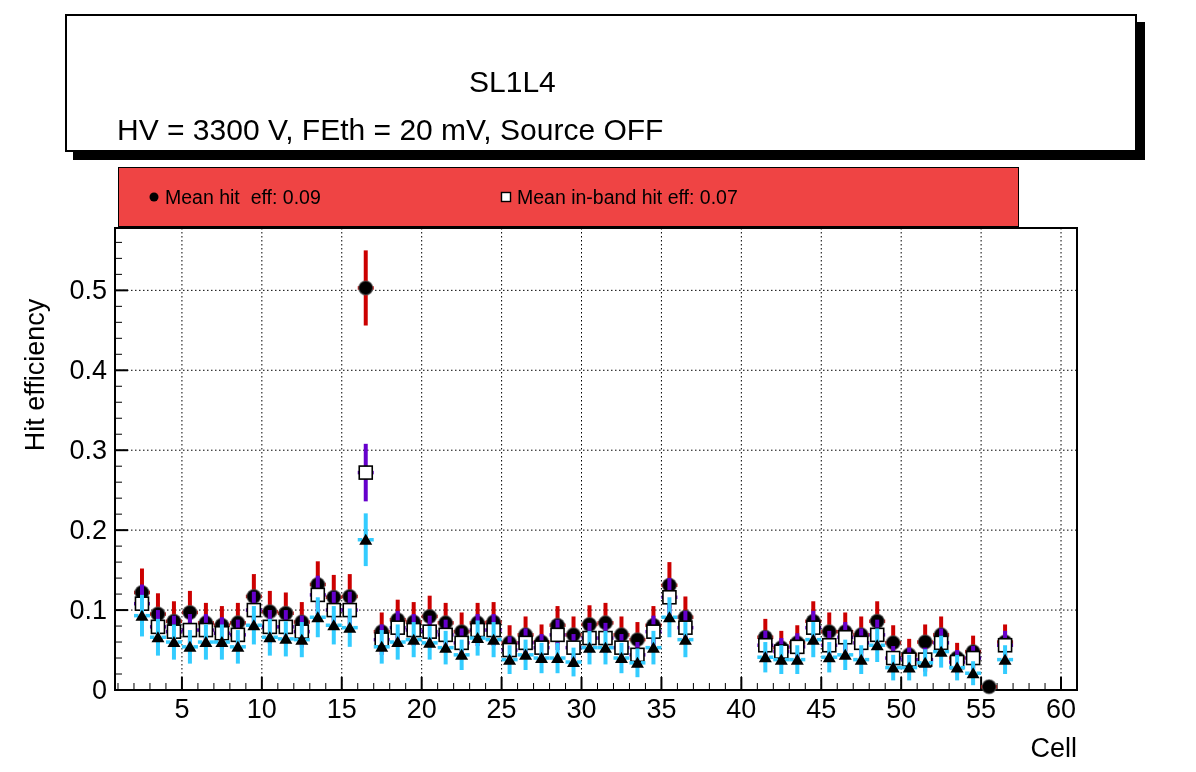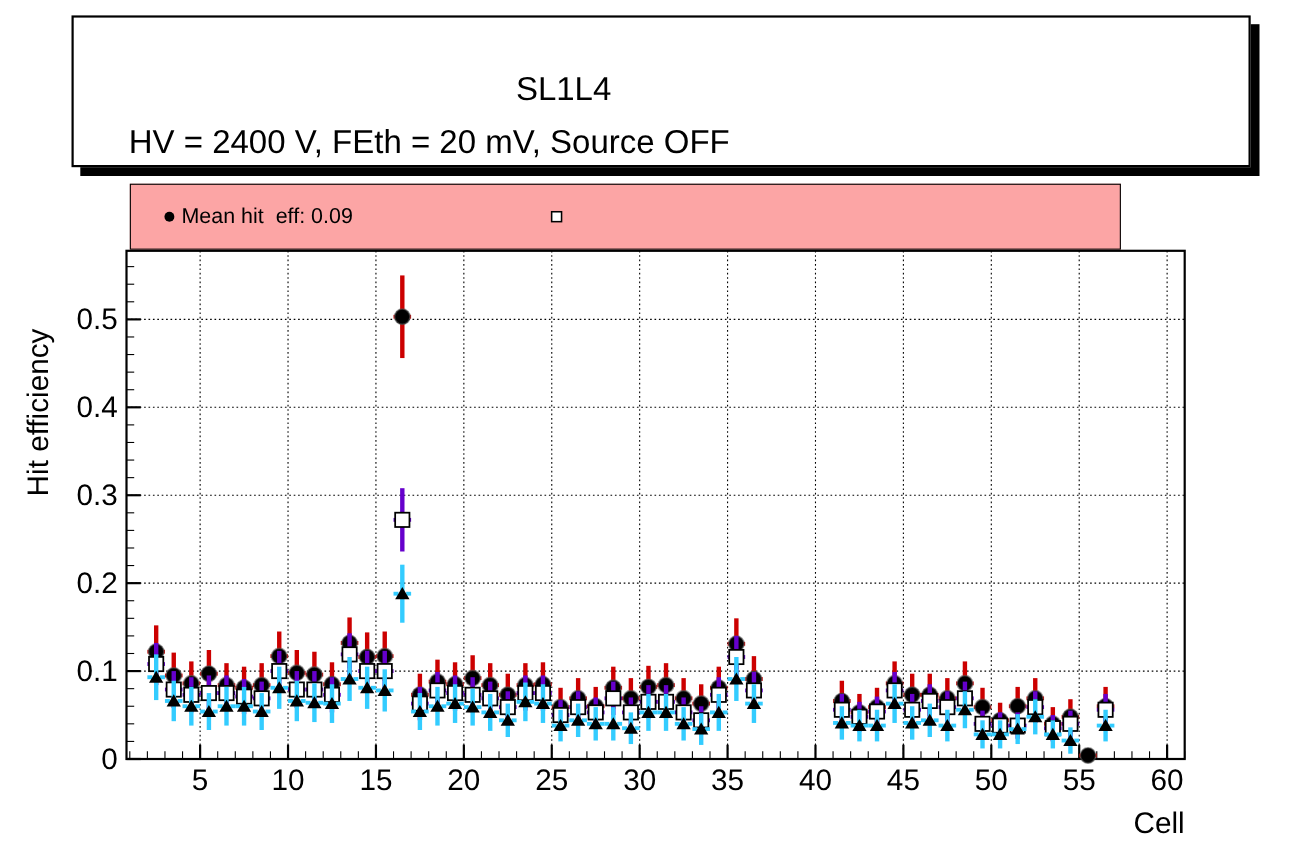--- a/index.html
+++ b/index.html
@@ -11,21 +11,21 @@
     position:absolute;left:65px;top:14px;width:1068px;height:134px;
     background:#fff;border:2px solid #000;box-shadow:8px 8px 0 0 #000;
   }
   .title-line{position:absolute;left:50px;white-space:pre;font-size:30px;color:#000;}
   #title-line1{top:32px;}
   #title-run{display:inline-block;}
   #title-sl{position:absolute;left:352px;top:17px;}
   #title-line2{top:97px;}
   #legend-box{
     position:absolute;left:118px;top:167px;width:899px;height:58px;
-    background:#fca5a5;border:1.5px solid #000;
+    background:#ef4444;border:1.5px solid #000;
   }
   .legend-entry{position:absolute;top:0;height:58px;display:flex;align-items:center;}
   .legend-marker{width:22px;height:22px;flex:0 0 auto;}
   .legend-label{font-size:19.5px;white-space:pre;color:#000;}
   #plot-svg{position:absolute;left:0;top:0;}
 </style>
 </head>
 <body>
 
 <div id="canvas">
@@ -776,30 +776,31 @@
         <line x1="997.0747663551401" y1="659.6262975778546" x2="1001.5747663551401" y2="659.6262975778546" stroke="#33ccff" stroke-width="3.5"></line>
         <line x1="1008.5747663551401" y1="659.6262975778546" x2="1013.0747663551401" y2="659.6262975778546" stroke="#33ccff" stroke-width="3.5"></line>
         <path d="M1005.0747663551401 653.6262975778546 L1011.5747663551401 664.6262975778546 L998.5747663551401 664.6262975778546 Z" fill="#000000"></path>
       </g>
     </svg>
 
   <div id="title-box">
     <div class="title-line" id="title-line1">
       <span id="title-sl">SL1L4</span>
     </div>
-    <div class="title-line" id="title-line2">HV = 2400 V, FEth = 20 mV, Source OFF</div>
+    <div class="title-line" id="title-line2">HV = 3300 V, FEth = 20 mV, Source OFF</div>
   </div>
 
   <div id="legend-box">
       <div class="legend-entry" style="left: 24px;">
         <svg class="legend-marker" viewBox="0 0 22 22">
           <circle cx="11" cy="11" r="4.5" fill="#000"></circle>
         </svg>
         <span class="legend-label">Mean hit  eff: 0.09</span>
       </div>
       <div class="legend-entry" style="left: 376px;">
         <svg class="legend-marker" viewBox="0 0 22 22">
           <rect x="6.5" y="6.5" width="9" height="9" fill="#fff" stroke="#000" stroke-width="1.4"></rect>
         </svg>
+        <span class="legend-label">Mean in-band hit eff: 0.07</span>
       </div>
     </div>
 
 </div>
 
 </body></html>

